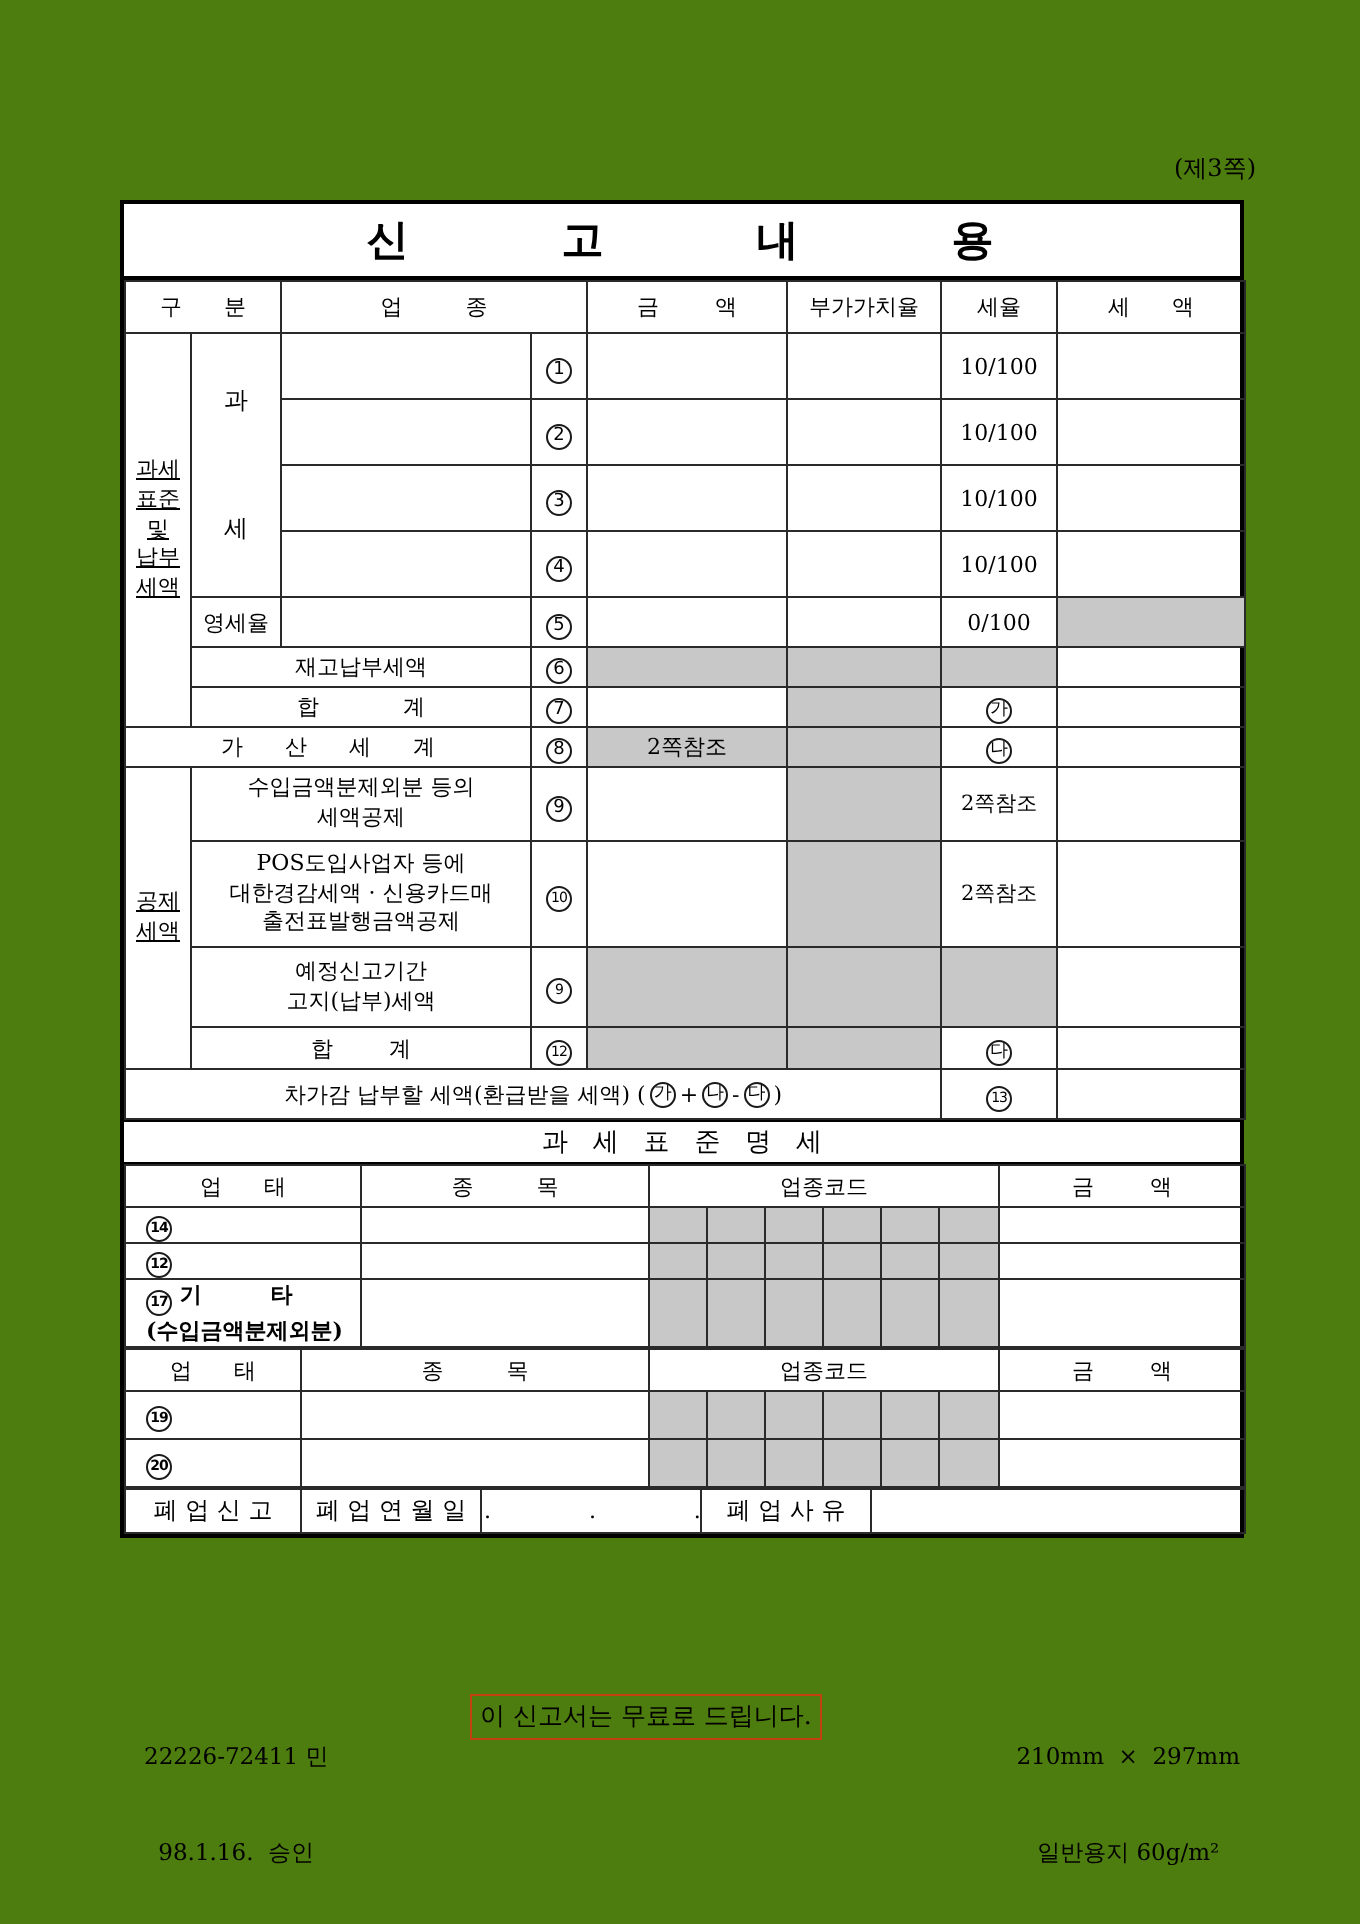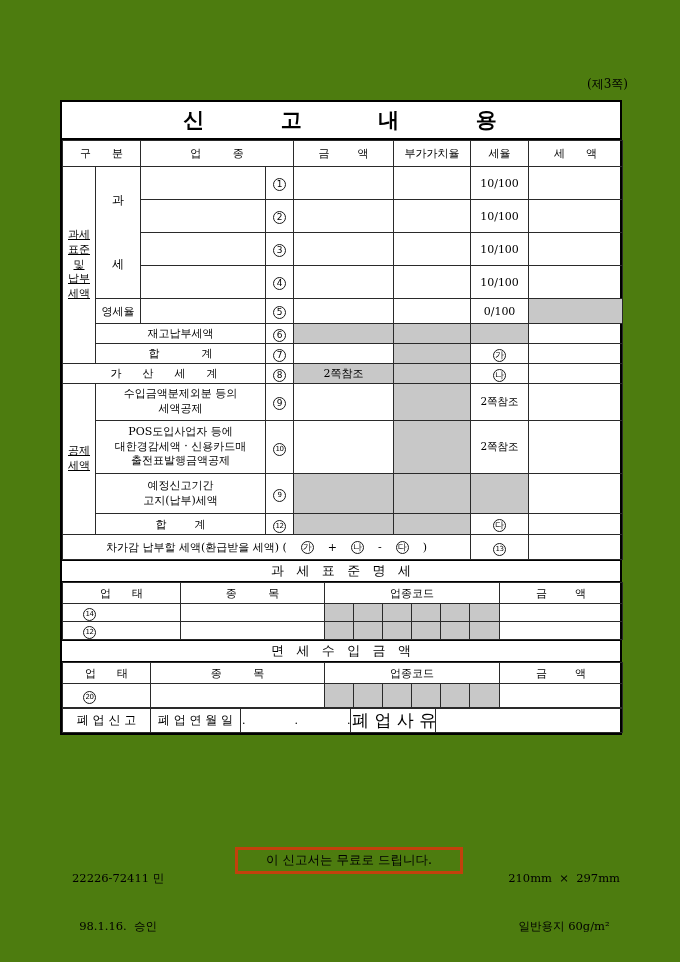--- a/index.html
+++ b/index.html
@@ -8,37 +8,37 @@
           font-family:"DejaVu Serif","Liberation Serif",serif; color:#000; }
   .page-label { position:absolute; top:76px; right:52px; font-size:12px; white-space:pre; }
   .form { position:absolute; left:60px; top:100px; width:562px; border:2px solid #000; background:#fff; }
   .title { height:38px; display:flex; align-items:center; justify-content:center;
            font-size:21px; font-weight:bold; white-space:pre; border-bottom:2px solid #000; letter-spacing:2px;}
   table { border-collapse:collapse; width:100%; table-layout:fixed; }
   td { border:1px solid #2a2a2a; font-size:11px; text-align:center; padding:0 1px; vertical-align:middle; }
   .ws-pre { white-space:pre; }
   .ws-preline { white-space:pre-line; line-height:1.35; }
   .shade { background:#c8c8c8; }
-  .tl { text-align:left; padding-left:20px; }
+  .tl { text-align:left; padding-left:10px;font-weight:bold; }
   .circ { display:inline-flex; align-items:center; justify-content:center;
           width:13px; height:13px; border:1px solid #1a1a1a; border-radius:50%;
           font-size:9px; line-height:1; vertical-align:-2px;
           font-family:"DejaVu Sans","Liberation Sans",sans-serif; background:#fff; }
   .circ.two { font-size:7px; letter-spacing:-0.5px; }
   .vlabel { font-size:11px;text-decoration:underline; }
   .vstack { display:flex; flex-direction:column; justify-content:space-around; align-items:center; height:128px; font-size:12px; }
   .sec-title { height:22px; display:flex; align-items:center; justify-content:center;
                font-size:13px; white-space:pre; border-bottom:1px solid #000; border-top:1px solid #000; }
   .small { font-size:10.5px; }
   .footer { position:absolute; left:60px; top:838px; width:562px; height:34px; font-size:11.5px; }
   .f-left { position:absolute; left:12px; top:0; text-align:center; line-height:1.4; white-space:pre; }
-  .f-center { position:absolute; left:175px; top:9px; border:3px solid #c2410c; padding:2px 28px;
+  .f-center { position:absolute; left:175px; top:9px; border:1px solid #c2410c; padding:2px 4px;
               font-size:12.5px; white-space:pre; }
   .f-right { position:absolute; right:2px; top:0; text-align:center; line-height:1.4; white-space:pre; }
-  .formula { display:flex; align-items:center; justify-content:center; gap:14px; white-space:pre; }
+  .formula { display:flex; align-items:center; justify-content:center; gap:2px; white-space:pre; }
 </style>
 </head>
 <body>
 
 <div class="page">
 
   <div class="page-label">(제3쪽)</div>
 
   <div class="form">
 
@@ -231,42 +231,66 @@
         <td class="tl"><span class="circ two">12</span></td>
         <td></td>
         <td class="shade"></td>
             <td class="shade"></td>
             <td class="shade"></td>
             <td class="shade"></td>
             <td class="shade"></td>
             <td class="shade"></td>
         <td></td>
       </tr>
+      <tr style="height:33px">
+        <td class="tl">
+          <div class="ws-pre"><span class="circ two">17</span> <span>기         타</span></div>
+          <div>(수입금액분제외분)</div>
+        </td>
+        <td></td>
+        <td class="shade"></td>
+            <td class="shade"></td>
+            <td class="shade"></td>
+            <td class="shade"></td>
+            <td class="shade"></td>
+            <td class="shade"></td>
+        <td></td>
+      </tr>
     </tbody>
       </table>
 
-    <div class="sec-title">면   세   수   입   금   액</div>
     <table>
       <colgroup>
         <col style="width:88px">
           <col style="width:174px">
         <col style="width:29px">
           <col style="width:29px">
           <col style="width:29px">
           <col style="width:29px">
           <col style="width:29px">
           <col style="width:30px">
         <col style="width:123px">
       </colgroup>
       <tbody>
           <tr style="height:21px">
         <td class="ws-pre">업      태</td>
         <td class="ws-pre">종         목</td>
         <td colspan="6">업종코드</td>
         <td class="ws-pre">금        액</td>
+      </tr>
+      <tr style="height:24px">
+        <td class="tl"><span class="circ two">19</span></td>
+        <td></td>
+        <td class="shade"></td>
+            <td class="shade"></td>
+            <td class="shade"></td>
+            <td class="shade"></td>
+            <td class="shade"></td>
+            <td class="shade"></td>
+        <td></td>
       </tr>
       <tr style="height:24px">
         <td class="tl"><span class="circ two">20</span></td>
         <td></td>
         <td class="shade"></td>
             <td class="shade"></td>
             <td class="shade"></td>
             <td class="shade"></td>
             <td class="shade"></td>
             <td class="shade"></td>
@@ -281,21 +305,21 @@
           <col style="width:90px">
           <col style="width:110px">
           <col style="width:85px">
           <col style="width:187px">
       </colgroup>
       <tbody>
           <tr style="height:22px">
         <td class="ws-pre" style="font-size:12px">폐 업 신 고</td>
         <td class="ws-pre" style="font-size:12px">폐 업 연 월 일</td>
         <td class="ws-pre">.              .              .</td>
-        <td class="ws-pre" style="font-size:17px">폐 업 사 유</td>
+        <td class="ws-pre" style="font-size:12px">폐 업 사 유</td>
         <td></td>
       </tr>
     </tbody>
       </table>
 
   </div>
 
   <div class="footer">
     <div class="f-left">
       <div>22226-72411 민</div>

